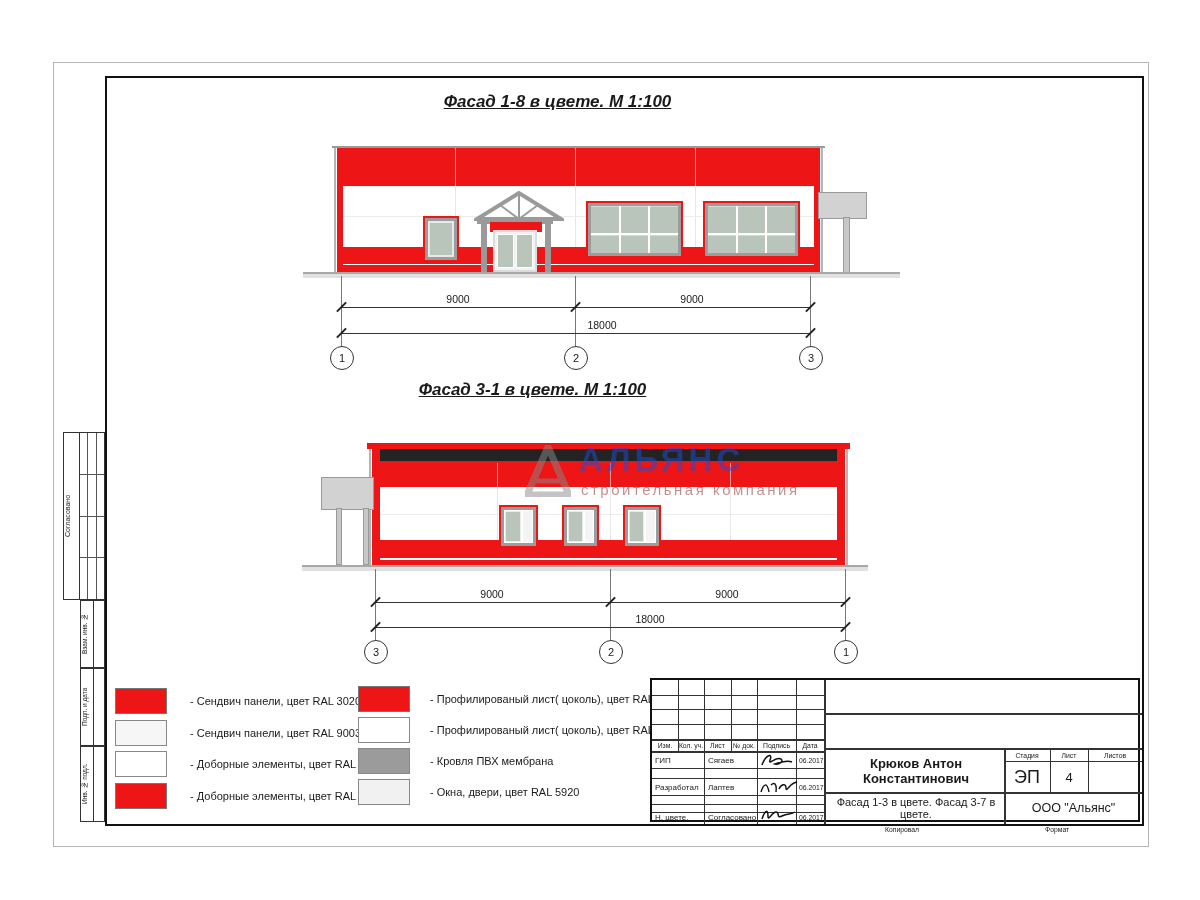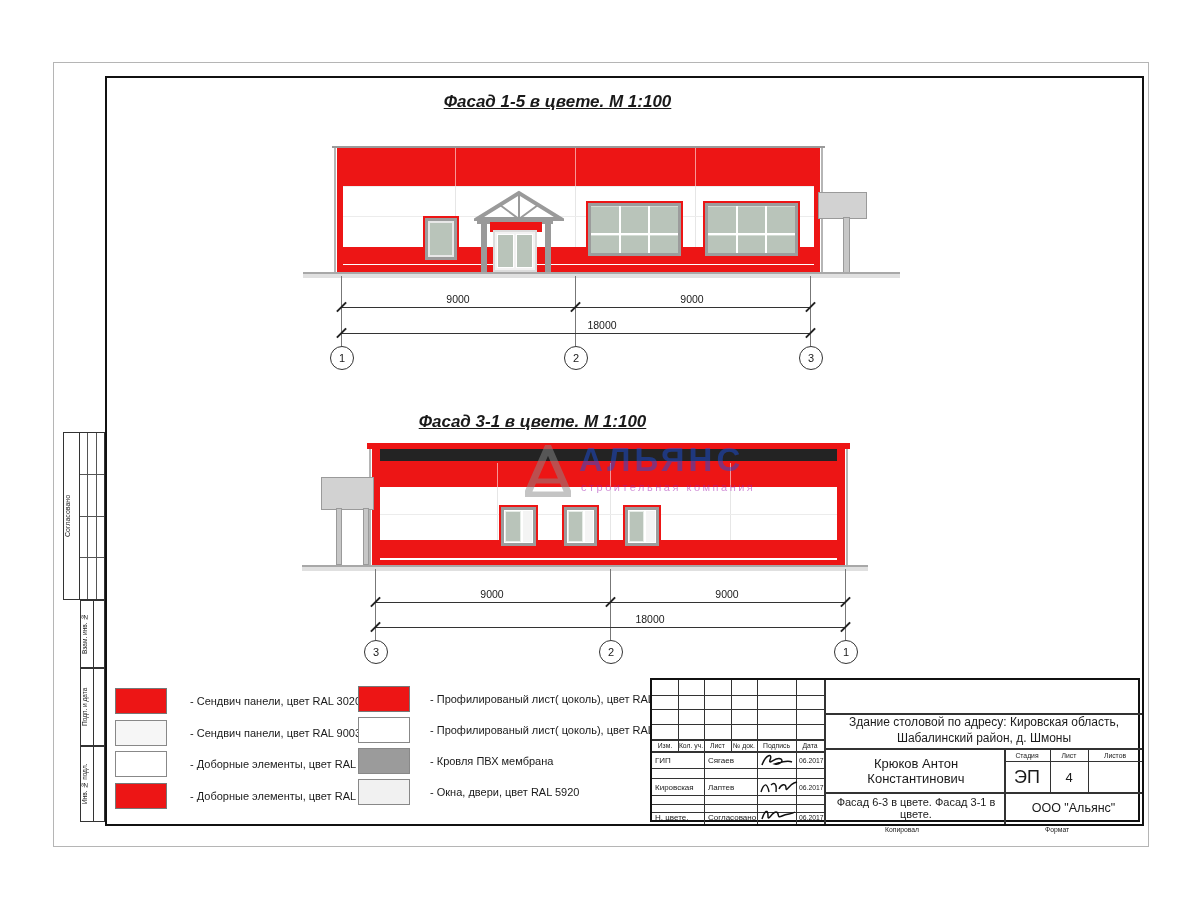--- a/index.html
+++ b/index.html
@@ -77,21 +77,21 @@
 </div>
 <div class="abs mcell" style="left:80px;top:668px;width:25px;height:78px;">
   <div class="abs" style="left:12px;top:0;width:1px;height:100%;background:#333;"></div>
   <div class="vert" style="width:12px;height:100%;font-size:6.5px;color:#222;">Подп. и дата</div>
 </div>
 <div class="abs mcell" style="left:80px;top:746px;width:25px;height:76px;">
   <div class="abs" style="left:12px;top:0;width:1px;height:100%;background:#333;"></div>
   <div class="vert" style="width:12px;height:100%;font-size:6.5px;color:#222;">Инв. № подл.</div>
 </div>
 
-<div class="abs dwg-title" style="left:360px;top:92px;width:395px;">Фасад 1-5 в цвете.  М 1:100</div>
+<div class="abs dwg-title" style="left:360px;top:92px;width:395px;">Фасад 1-8 в цвете.  М 1:100</div>
 
 <div class="abs" style="left:337px;top:146px;width:483px;height:127px;background:#fff;">
 
   <div class="abs" style="left:-5px;top:0;width:493px;height:2px;background:#9a9a9a;"></div>
 
   <div class="band red" style="top:2px;height:38px;"></div>
   <div class="band" style="top:40px;height:61px;background:#fff;border-top:1px solid #eee;"></div>
   <div class="band red" style="top:101px;height:17px;"></div>
   <div class="band" style="top:118px;height:1px;background:#fff;"></div>
   <div class="band red" style="top:119px;height:7px;"></div>
@@ -169,21 +169,21 @@
 <div class="abs dimtxt" style="left:408px;top:293px;width:100px;">9000</div>
 <div class="abs dimtxt" style="left:642px;top:293px;width:100px;">9000</div>
 <div class="abs dimline" style="left:341px;top:333px;width:469px;"></div>
 <div class="abs tick" style="left:335px;top:332px;"></div>
 <div class="abs tick" style="left:804px;top:332px;"></div>
 <div class="abs dimtxt" style="left:552px;top:319px;width:100px;">18000</div>
 <div class="abs axcircle" style="left:330px;top:346px;">1</div>
 <div class="abs axcircle" style="left:564px;top:346px;">2</div>
 <div class="abs axcircle" style="left:799px;top:346px;">3</div>
 
-<div class="abs dwg-title" style="left:360px;top:412px;width:345px;">Фасад 3-1 в цвете.  М 1:100</div>
+<div class="abs dwg-title" style="left:360px;top:380px;width:345px;">Фасад 3-1 в цвете.  М 1:100</div>
 
 <div class="abs" style="left:372px;top:443px;width:473px;height:123px;background:#fff;">
 
   <div class="abs red" style="left:-5px;top:0;width:483px;height:6px;"></div>
 
   <div class="band" style="top:6px;height:12px;background:#232323;"></div>
   <div class="band red" style="top:18px;height:2px;"></div>
 
   <div class="band red" style="top:20px;height:24px;"></div>
   <div class="band" style="top:44px;height:53px;background:#fff;"></div>
@@ -230,21 +230,21 @@
 
 <div class="abs ground" style="left:302px;top:565px;width:566px;height:2px;"></div>
 <div class="abs ground2" style="left:302px;top:567px;width:566px;height:4px;"></div>
 
 <div class="abs watermark" style="left:525px;top:441px;width:300px;height:64px;">
   <svg class="abs" style="left:0;top:4px;" width="46" height="52" viewBox="0 0 46 52">
     <polygon points="23,2 44,50 2,50" fill="none" stroke="#8a8a8a" stroke-width="7"></polygon>
     <line x1="10" y1="36" x2="36" y2="36" stroke="#8a8a8a" stroke-width="5"></line>
   </svg>
   <div class="abs" style="left:54px;top:0px;font-size:33px;font-weight:bold;color:#1d4ed8;letter-spacing:4px;">АЛЬЯНС</div>
-  <div class="abs" style="left:56px;top:40px;font-size:11px;color:#a21caf;letter-spacing:2.5px;">строительная компания</div>
+  <div class="abs" style="left:56px;top:40px;font-size:15px;color:#7f1d1d;letter-spacing:2.5px;">строительная компания</div>
 </div>
 
 <div class="abs extline" style="left:375px;top:569px;height:71px;"></div>
 <div class="abs extline" style="left:610px;top:569px;height:71px;"></div>
 <div class="abs extline" style="left:845px;top:569px;height:71px;"></div>
 <div class="abs dimline" style="left:375px;top:602px;width:470px;"></div>
 <div class="abs tick" style="left:369px;top:601px;"></div>
 <div class="abs tick" style="left:604px;top:601px;"></div>
 <div class="abs tick" style="left:839px;top:601px;"></div>
 <div class="abs dimtxt" style="left:442px;top:588px;width:100px;">9000</div>
@@ -310,49 +310,48 @@
   <div class="tb-line" style="left:105px;top:71px;width:1px;height:73px;"></div>
   <div class="tb-line" style="left:144px;top:71px;width:1px;height:73px;"></div>
 
   <div class="tb-txt" style="left:3px;top:76px;">ГИП</div>
   <div class="tb-txt" style="left:56px;top:76px;">Сягаев</div>
   <svg class="abs" style="left:107px;top:72px;" width="36" height="16" viewBox="0 0 36 16">
     <path d="M3,13 C7,2 14,1 11,8 C9,14 17,4 22,7 C25,9 20,13 16,12 C22,10 28,8 33,10" fill="none" stroke="#111" stroke-width="1.5"></path>
   </svg>
   <div class="tb-txt tb-small" style="left:147px;top:77px;">06.2017</div>
 
-  <div class="tb-txt" style="left:3px;top:103px;">Кировская</div>
+  <div class="tb-txt" style="left:3px;top:103px;">Разработал</div>
   <div class="tb-txt" style="left:56px;top:103px;">Лаптев</div>
   <svg class="abs" style="left:106px;top:99px;" width="40" height="16" viewBox="0 0 40 16">
     <path d="M3,13 C6,4 9,3 11,13 M13,6 C16,3 19,4 18,13 M21,10 C23,5 28,4 28,9 C28,14 31,6 36,4 L39,3" fill="none" stroke="#111" stroke-width="1.4"></path>
   </svg>
   <div class="tb-txt tb-small" style="left:147px;top:104px;">06.2017</div>
 
   <div class="tb-txt" style="left:3px;top:133px;">Н. цвете.</div>
   <div class="tb-txt" style="left:56px;top:133px;">Согласовано</div>
   <svg class="abs" style="left:107px;top:126px;" width="38" height="16" viewBox="0 0 38 16">
     <path d="M3,13 C6,4 9,3 9,10 C9,16 13,6 17,6 C21,6 17,13 23,10 C29,7 32,9 36,6" fill="none" stroke="#111" stroke-width="1.5"></path>
   </svg>
   <div class="tb-txt tb-small" style="left:147px;top:134px;">06.2017</div>
 
   <div class="tb-line" style="left:174px;top:33px;width:316px;height:1.5px;"></div>
   <div class="tb-line" style="left:174px;top:68px;width:316px;height:1.5px;"></div>
   <div class="tb-line" style="left:174px;top:112px;width:316px;height:1.5px;"></div>
-  <div class="cell-c" style="position:absolute;left:182px;top:35px;width:300px;height:32px;font-size:12px;line-height:1.3;">Здание столовой по адресу: Кировская область, Шабалинский район, д. Шмоны</div>
 
   <div class="tb-line" style="left:352px;top:68px;width:1.5px;height:76px;"></div>
-  <div class="cell-c" style="position:absolute;left:176px;top:70px;width:176px;height:42px;font-size:13px;">Крюков Антон Константинович</div>
+  <div class="cell-c" style="position:absolute;left:176px;top:70px;width:176px;height:42px;font-size:13px;font-weight:bold;">Крюков Антон Константинович</div>
   <div class="tb-line" style="left:352px;top:81px;width:138px;height:1px;"></div>
   <div class="tb-line" style="left:398px;top:68px;width:1px;height:44px;"></div>
   <div class="tb-line" style="left:436px;top:68px;width:1px;height:44px;"></div>
   <div class="tb-txt tb-small cell-c" style="left:352px;top:69px;width:46px;height:12px;">Стадия</div>
   <div class="tb-txt tb-small cell-c" style="left:398px;top:69px;width:38px;height:12px;">Лист</div>
   <div class="tb-txt tb-small cell-c" style="left:436px;top:69px;width:54px;height:12px;">Листов</div>
   <div class="cell-c" style="position:absolute;left:352px;top:82px;width:46px;height:30px;font-size:18px;">ЭП</div>
   <div class="cell-c" style="position:absolute;left:398px;top:82px;width:38px;height:30px;font-size:13px;">4</div>
   <div class="cell-c" style="position:absolute;left:436px;top:82px;width:54px;height:30px;font-size:13px;"></div>
 
-  <div class="cell-c" style="position:absolute;left:176px;top:113px;width:176px;height:30px;font-size:11px;">Фасад 6-3 в цвете. Фасад 3-1 в цвете.</div>
+  <div class="cell-c" style="position:absolute;left:176px;top:113px;width:176px;height:30px;font-size:11px;">Фасад 1-3 в цвете. Фасад 3-7 в цвете.</div>
   <div class="cell-c" style="position:absolute;left:353px;top:113px;width:137px;height:30px;font-size:12.5px;">ООО "Альянс"</div>
 </div>
 
 <div class="abs tb-small" style="left:885px;top:826px;">Копировал</div>
 <div class="abs tb-small" style="left:1045px;top:826px;">Формат</div>
 
 </body></html>

